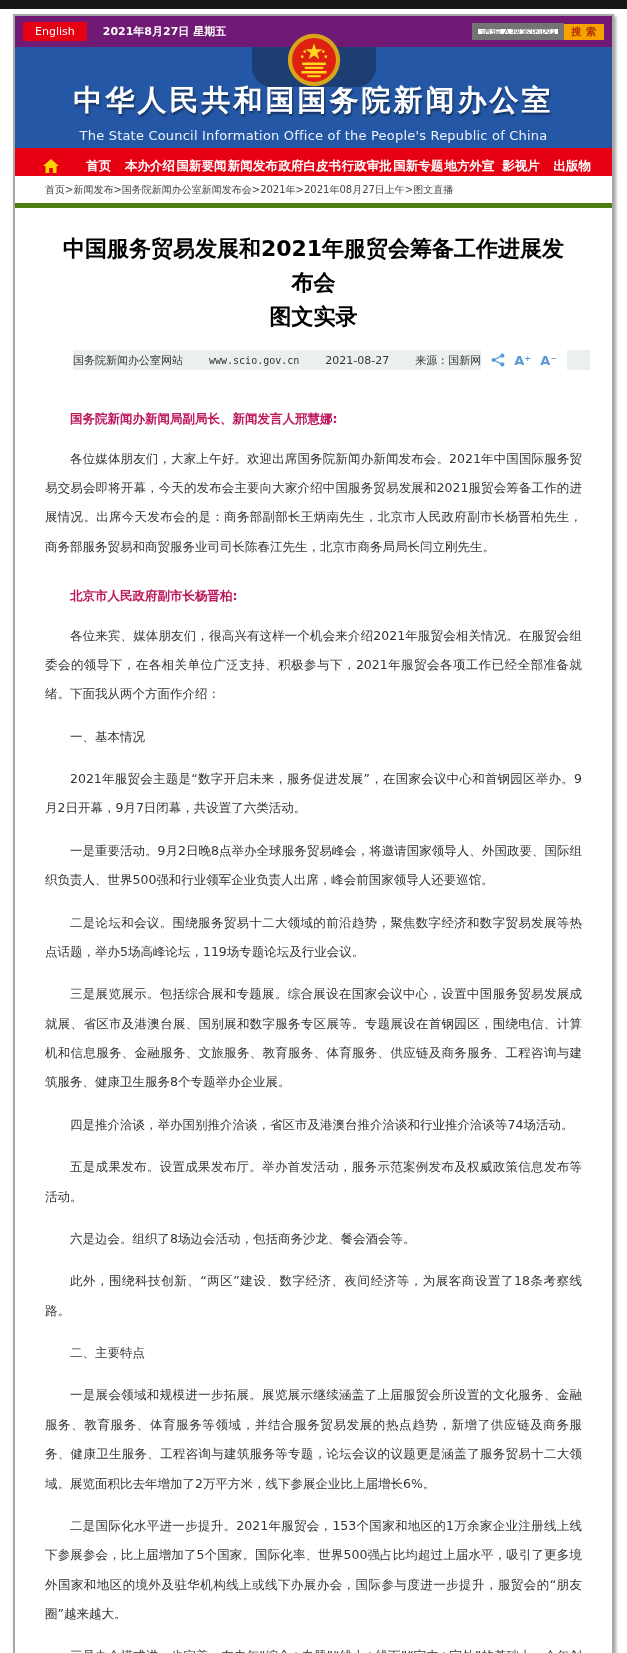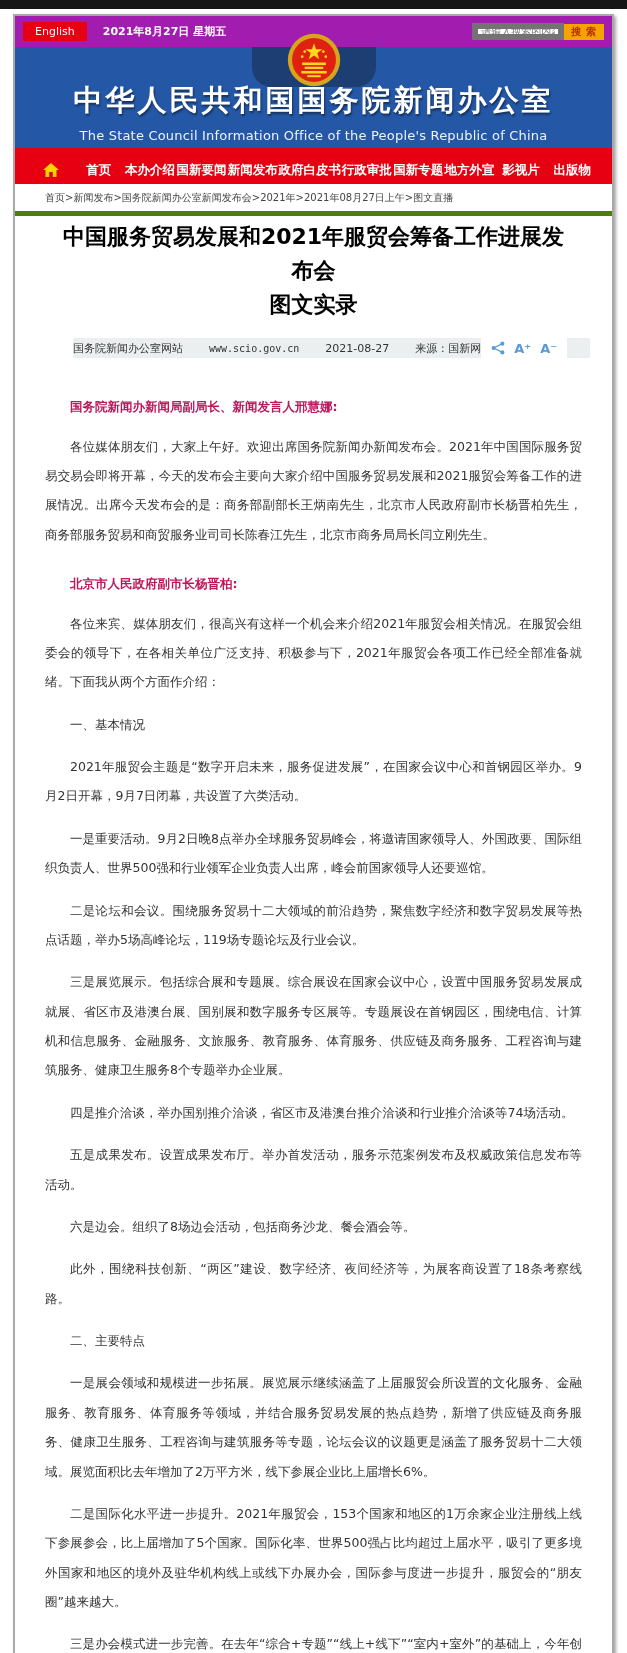--- a/index.html
+++ b/index.html
@@ -8,21 +8,21 @@
   .frame {
     margin:5px 13px 14px;
     width:601px;
     border:2px solid #a8a8a8;
     box-shadow:2px 2px 3px rgba(0,0,0,.35);
     background:#fff;
     overflow:hidden;
   }
   
   .topbar {
-    height:31px; background:#a21caf; display:flex; align-items:center;
+    height:31px; background:#701a75; display:flex; align-items:center;
     padding:0 8px; position:relative;
   }
   .english-btn {
     background:#e60012; color:#fff; font-size:11px; padding:3px 12px;
     text-decoration:none; cursor:pointer; border-radius:1px;
   }
   .topbar .date { color:#fff; font-size:11px; margin-left:16px; font-weight:bold; }
   .search { margin-left:auto; display:flex; align-items:center; }
   .search input {
     width:92px; height:17px; border:6px solid #737373; font-size:10px;
@@ -40,37 +40,37 @@
     border-radius:0 0 20px 20px; display:flex; justify-content:center;
   }
   .emblem { margin-top:-14px; }
   .header h1 {
     padding-top:34px; color:#fff; font-size:29px; font-weight:bold;
     letter-spacing:3px; text-shadow:1px 2px 2px rgba(0,0,0,.45);
   }
   .header .subtitle { color:#eef3fb; font-size:13px; margin-top:7px; letter-spacing:.2px; }
   
   .main-nav {
-    height:36px; background:#e60012; display:flex; align-items:center;
+    height:28px; background:#e60012; display:flex; align-items:center;
     padding:8px 14px 0 10px; gap:0;
   }
   .home-icon { display:flex; align-items:center; margin:0 14px 0 18px; cursor:pointer; }
   .nav-item {
     color:#fff; font-size:12.5px; font-weight:bold; flex:1; text-align:center;
     cursor:pointer; white-space:nowrap;
   }
   
   .breadcrumb {
     font-size:10px; color:#444; padding:7px 0 6px 30px; cursor:pointer;
     border-bottom:5px solid #4d7c0f;
   }
   
   .article-title {
     text-align:center; font-size:22px; font-weight:bold; color:#000;
-    line-height:1.55; margin:4px 44px 16px;
+    line-height:1.55; margin:24px 44px 16px;
   }
   .meta-row { display:flex; align-items:center; margin:0 22px 4px 58px; height:20px; }
   .meta-strip {
     flex:1; background:#ebeff0; height:20px; display:flex; align-items:center;
     justify-content:center; font-size:11px; color:#333; gap:26px; white-space:nowrap;
   }
   .meta-strip .url { font-family:"DejaVu Sans Mono","Liberation Mono",monospace; font-size:10px; }
   .tools { display:flex; align-items:center; gap:9px; padding:0 10px; background:#fff; }
   .tools .font-btn { color:#5b9bd5; font-size:13px; font-weight:bold; cursor:pointer; line-height:1; }
   .tools .share-icon { cursor:pointer; display:flex; }

